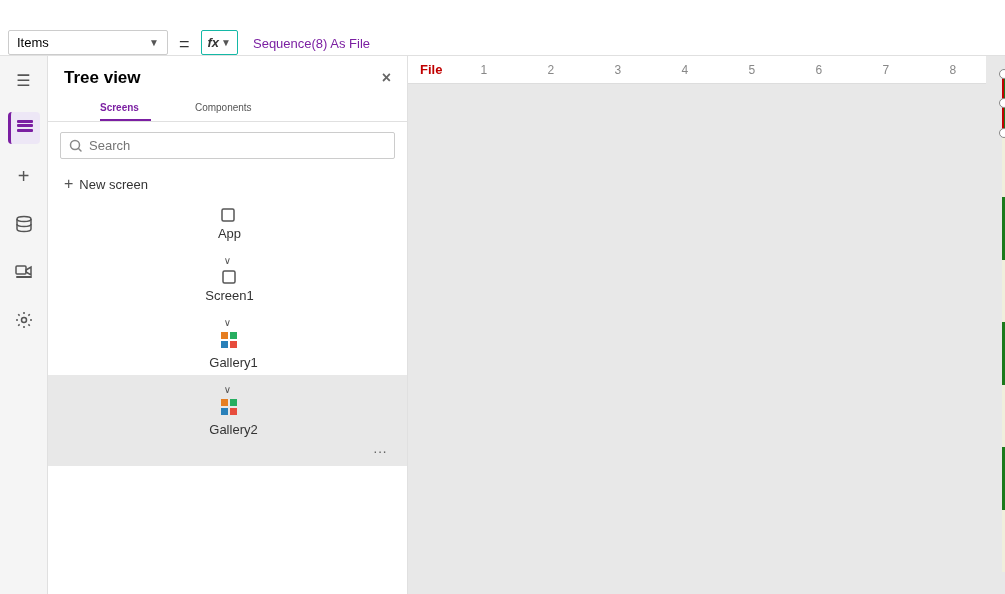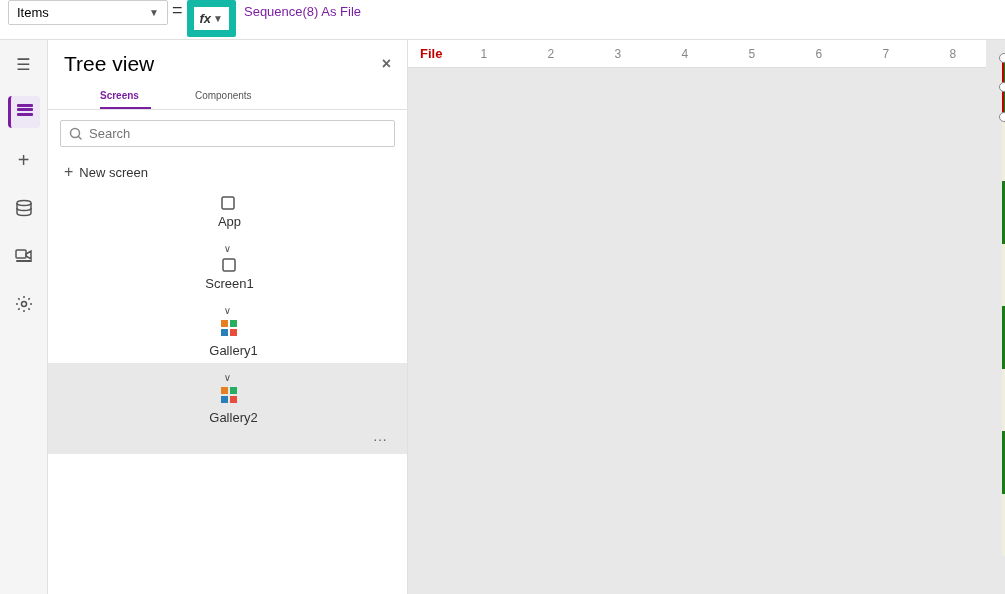--- a/index.html
+++ b/index.html
@@ -1,25 +1,25 @@
 <!DOCTYPE html>
 <html><head>
   <meta charset="utf-8">
   <style>
     * { box-sizing: border-box; margin: 0; padding: 0; }
     body { font-family: 'Segoe UI', sans-serif; font-size: 13px; background: #fff; display: flex; flex-direction: column; height: 594px; width: 1005px; overflow: hidden; }
 
     
     .top-bar {
       display: flex;
-      align-items: flex-start;
-      height: 40px;
+      align-items: flex-end;
+      height: 56px;
       border-bottom: 1px solid #e0e0e0;
       padding: 0 8px;
-      gap: 0;
+      gap: 7px;
       flex-shrink: 0;
     }
     .top-bar-dropdown {
       display: flex;
       align-items: center;
       border: 1px solid #ccc;
       border-radius: 2px;
       padding: 4px 8px;
       min-width: 160px;
       justify-content: space-between;
@@ -28,21 +28,21 @@
     .top-bar-equals {
       font-size: 18px;
       color: #333;
       padding: 0 4px;
     }
     .top-bar-fx {
       display: flex;
       align-items: center;
       gap: 2px;
       padding: 4px 6px;
-      border: 7px solid #14b8a6;
+      border: 1px solid #14b8a6;
       border-radius: 2px;
       font-style: italic;
       color: #333;
     }
     .top-bar-formula {
       color: #7B1FA2;
       font-size: 13px;
       padding: 4px 8px;
     }
     .chevron-icon { font-size: 10px; color: #555; }
@@ -317,21 +317,21 @@
     <div class="icon-bar-item">
       <svg width="18" height="18" viewBox="0 0 18 18" fill="none">
         <circle cx="9" cy="9" r="2.5" stroke="#555" stroke-width="1.5"></circle>
         <path d="M9 1v2M9 15v2M1 9h2M15 9h2M3.22 3.22l1.41 1.41M13.37 13.37l1.41 1.41M3.22 14.78l1.41-1.41M13.37 4.63l1.41-1.41" stroke="#555" stroke-width="1.5"></path>
       </svg>
     </div>
   </div>
 
   <div class="tree-panel">
     <div class="tree-panel-header">
-      <span style="font-size:21px;font-weight:400;">Tree view</span>
+      <span style="font-size:17px;font-weight:700;">Tree view</span>
       <span class="tree-panel-close">×</span>
     </div>
     <div class="tree-tabs">
       <div class="tree-tab active">
         <span>Screens</span>
       </div>
       <div class="tree-tab">
         <span>Components</span>
       </div>
     </div>

